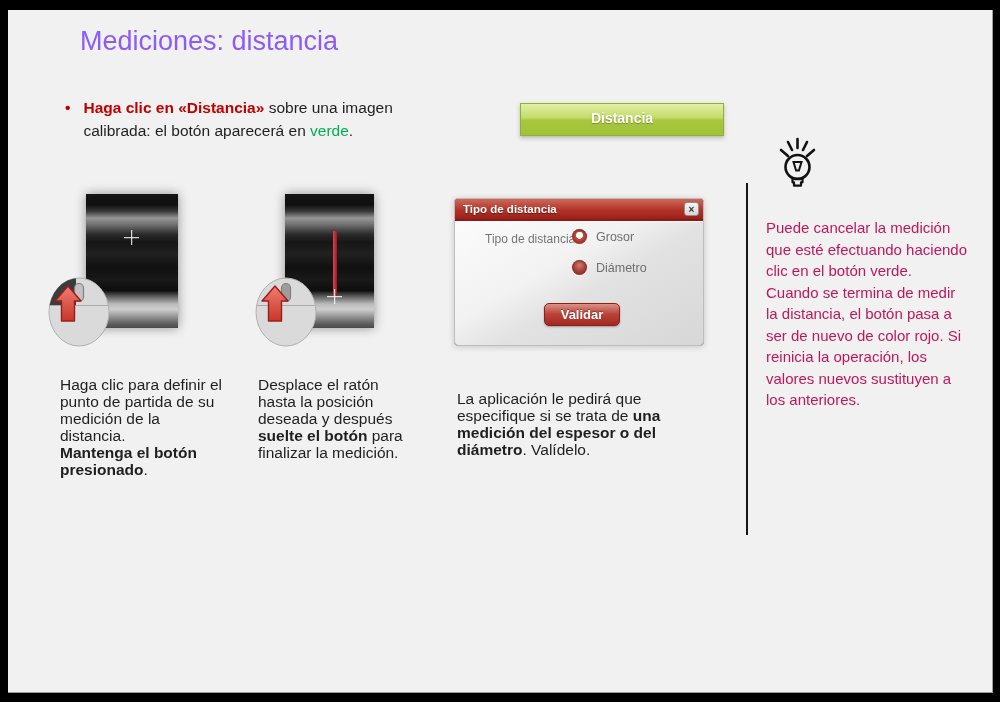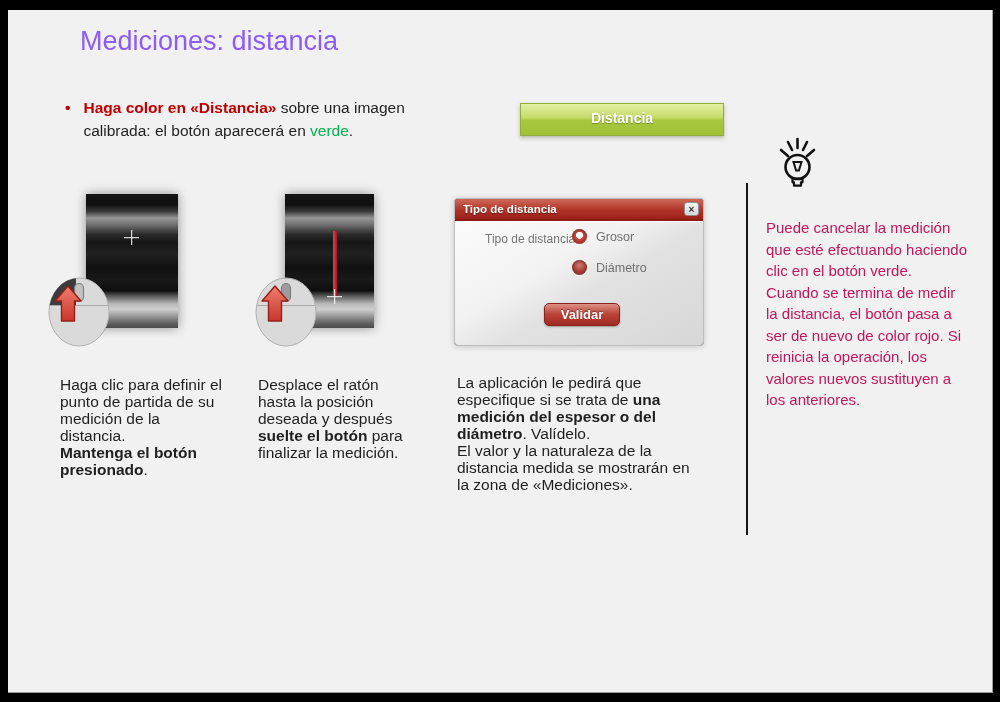--- a/index.html
+++ b/index.html
@@ -74,40 +74,40 @@
   .btn-validar{position:absolute;left:89px;top:81px;width:76px;height:23px;border-radius:5px;
        background:linear-gradient(180deg,#dc9288 0%,#bb4338 48%,#a02a22 100%);
        border:1px solid #8a211c;color:#fff;font-weight:bold;font-size:13px;text-align:center;
        line-height:21px;text-shadow:0 -1px 1px rgba(0,0,0,.35);box-shadow:0 1px 2px rgba(0,0,0,.3);
        cursor:pointer;box-sizing:border-box;}
 
   
   .step{position:absolute;font-size:15.5px;line-height:17px;color:#1f1f1f;}
   #step1{left:52px;top:366px;width:162px;}
   #step2{left:250px;top:366px;width:150px;}
-  #step3{left:449px;top:364px;width:240px;}
+  #step3{left:449px;top:380px;width:240px;}
   .step b{font-weight:bold;}
 
   
   .tip-divider{position:absolute;left:738px;top:173px;width:2px;height:352px;background:#161616;}
   .bulb{position:absolute;left:763px;top:127px;}
   .tip-text{position:absolute;left:758px;top:207px;width:202px;font-size:15px;line-height:21.5px;color:#be185d;}
 </style>
 </head>
 <body>
 
 <div id="frame">
   <div id="slide">
 
     <div class="slide-title">Mediciones: distancia</div>
 
     <div class="intro">
       <span class="bullet-dot">•</span>
       <div>
-        <span class="red-bold">Haga color en «Distancia»</span><span> sobre una imagen calibrada: el botón aparecerá en </span><span class="green">verde</span><span>.</span>
+        <span class="red-bold">Haga clic en «Distancia»</span><span> sobre una imagen calibrada: el botón aparecerá en </span><span class="green">verde</span><span>.</span>
       </div>
     </div>
 
     <div class="btn-distancia">Distancia</div>
 
     <div class="us" id="us1">
       <div class="cross" id="cross1"></div>
     </div>
     <div class="mouse" id="mouse1">
       <svg width="62" height="70" viewBox="0 0 62 70">
@@ -177,21 +177,20 @@
       <div>Haga clic para definir el punto de partida de su medición de la distancia.</div>
       <div><b>Mantenga el botón presionado</b><span>.</span></div>
     </div>
 
     <div class="step" id="step2">
       <span>Desplace el ratón hasta la posición deseada y después </span><b>suelte el botón</b><span> para finalizar la medición.</span>
     </div>
 
     <div class="step" id="step3">
       <div><span>La aplicación le pedirá que especifique si se trata de </span><b>una medición del espesor o del diámetro</b><span>. Valídelo.</span></div>
-      <div>El valor y la naturaleza de la distancia medida se mostrarán en la zona de «Mediciones».</div>
     </div>
 
     <div class="tip-divider"></div>
     <div class="bulb">
       <svg width="54" height="58" viewBox="0 0 54 58">
         <g stroke="#121212" stroke-width="2.6" stroke-linecap="round" fill="none">
           <line x1="10" y1="13" x2="17" y2="19"></line>
           <line x1="17" y1="5" x2="21" y2="13"></line>
           <line x1="26.5" y1="2" x2="26.5" y2="11"></line>
           <line x1="36" y1="5" x2="32" y2="13"></line>

